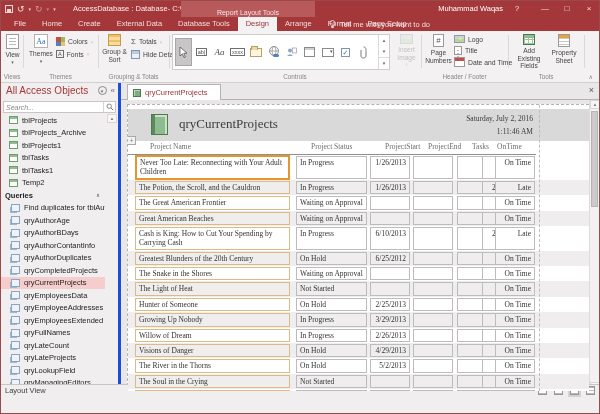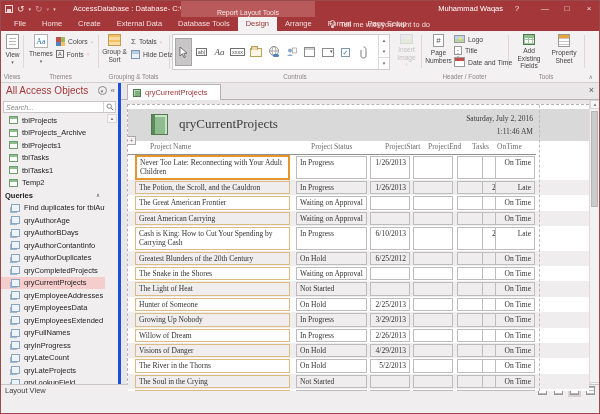--- a/index.html
+++ b/index.html
@@ -408,47 +408,42 @@
         </div>
 
         <div class="nav-item t-query selected">
           <span class="nav-ico"></span>
           <span>qryCurrentProjects</span>
 
         </div>
 
         <div class="nav-item t-query">
           <span class="nav-ico"></span>
+          <span>qryEmployeesData</span>
+
+        </div>
+
+        <div class="nav-item t-query">
+          <span class="nav-ico"></span>
           <span>qryEmployeeAddresses</span>
 
         </div>
 
         <div class="nav-item t-query">
           <span class="nav-ico"></span>
-          <span>qryEmployeesData</span>
-
-        </div>
-
-        <div class="nav-item t-query">
-          <span class="nav-ico"></span>
           <span>qryEmployeesExtended</span>
 
         </div>
 
         <div class="nav-item t-query">
           <span class="nav-ico"></span>
           <span>qryFullNames</span>
 
         </div>
 
-        <div class="nav-item t-query">
-          <span class="nav-ico"></span>
-          <span>qryInProgress</span>
-
-        </div>
 
         <div class="nav-item t-query">
           <span class="nav-ico"></span>
           <span>qryLateCount</span>
 
         </div>
 
         <div class="nav-item t-query">
           <span class="nav-ico"></span>
           <span>qryLateProjects</span>
@@ -523,21 +518,21 @@
           <div class="r-row">
             <span class="cell c-name">The Great American Frontier</span>
             <span class="cell c-status">Waiting on Approval</span>
             <span class="cell c-start"></span>
             <span class="cell c-end"></span>
             <span class="cell c-tasks"></span>
             <span class="cell c-ontime">On Time</span>
           </div>
 
           <div class="r-row alt">
-            <span class="cell c-name">Great American Carrying</span>
+            <span class="cell c-name">Great American Beaches</span>
             <span class="cell c-status">Waiting on Approval</span>
             <span class="cell c-start"></span>
             <span class="cell c-end"></span>
             <span class="cell c-tasks"></span>
             <span class="cell c-ontime">On Time</span>
           </div>
 
           <div class="r-row">
             <span class="cell c-name">Cash is King: How to Cut Your Spending by Carrying Cash</span>
             <span class="cell c-status">In Progress</span>

